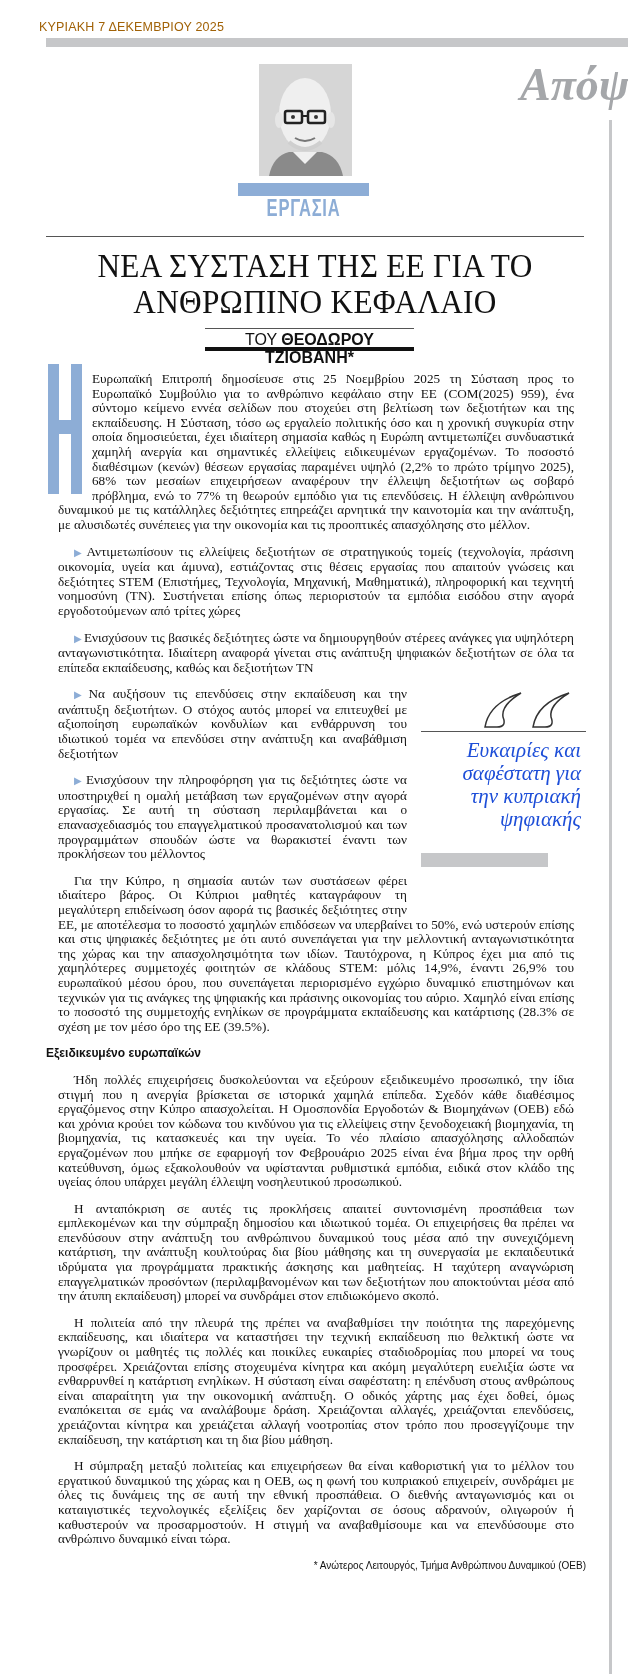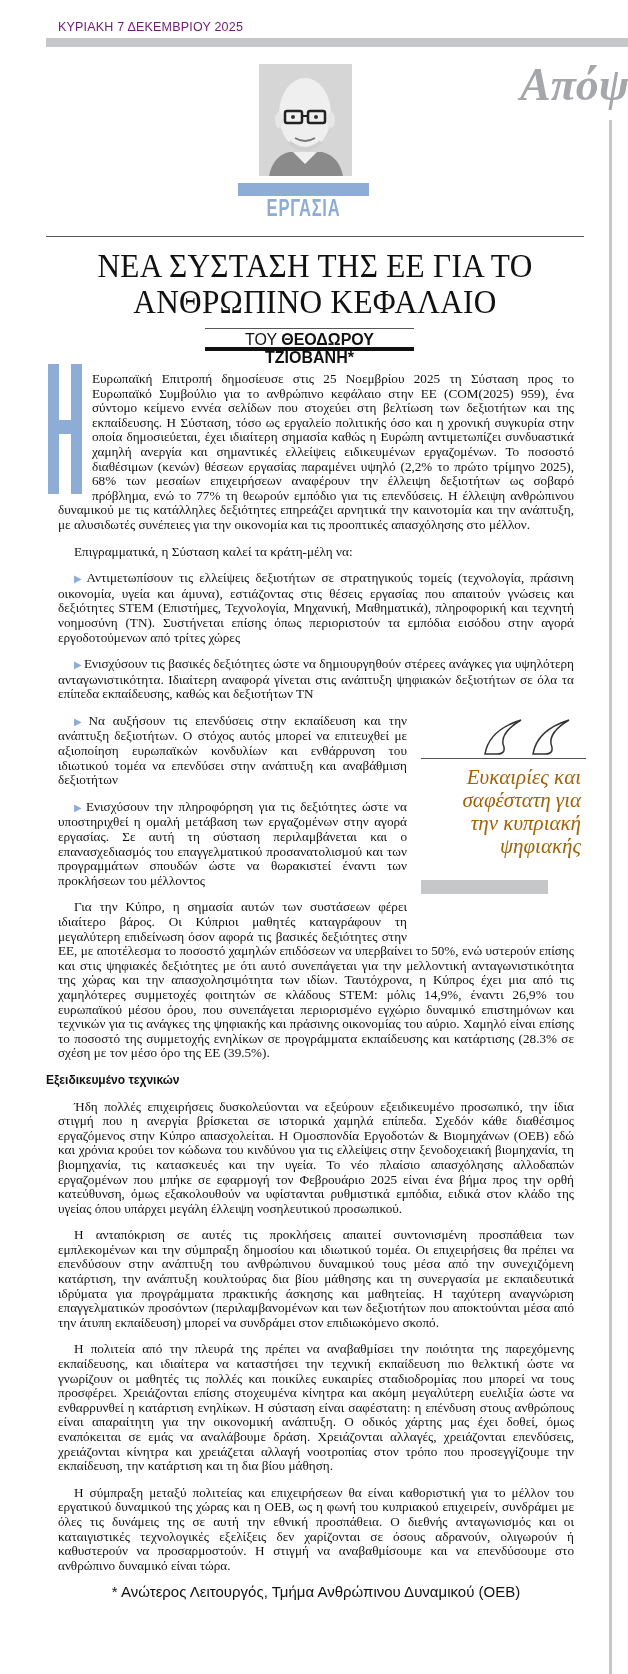--- a/index.html
+++ b/index.html
@@ -1,17 +1,17 @@
 <!DOCTYPE html>
 <html><head>
   <meta charset="utf-8">
   <style>
     html, body { margin:0; padding:0; }
     body { width:628px; height:1674px; background:#ffffff; position:relative; overflow:hidden; font-family:"Liberation Sans", sans-serif; color:#111; }
-    .dateline { position:absolute; left:58px; top:20px; font-size:12.5px; letter-spacing:0.2px; color:#701a75; }
+    .dateline { position:absolute; left:39px; top:20px; font-size:12.5px; letter-spacing:0.2px; color:#a16207; }
     .topbar { position:absolute; left:46px; top:38px; width:582px; height:9px; background:#c6c7c9; }
     .section-word { position:absolute; left:520px; top:58px; font-family:"Liberation Serif", serif; font-style:italic; font-weight:bold; font-size:46px; color:#a5a7aa; white-space:nowrap; }
     .vrule { position:absolute; left:609px; top:120px; width:3px; height:1555px; background:#c6c7c9; }
     .photo { position:absolute; left:259px; top:64px; width:93px; height:112px; background:#d9d9d9; overflow:hidden; }
     .photo svg { display:block; }
     .cat-bar { position:absolute; left:238px; top:183px; width:131px; height:13px; background:#8dadd6; }
     .cat-label { position:absolute; left:238px; top:196px; width:131px; text-align:center; font-family:"Liberation Sans Narrow","Liberation Sans",sans-serif; font-weight:bold; font-size:23px; color:#8dadd6; transform:scaleX(0.72); transform-origin:center; letter-spacing:1px; line-height:24px; }
     .title-rule { position:absolute; left:46px; top:236px; width:538px; height:1px; background:#555; }
     .headline { position:absolute; left:46px; top:248px; width:538px; text-align:center; font-family:"Liberation Serif", serif; font-size:34px; line-height:36px; color:#111; letter-spacing:0.3px; transform:scaleX(0.92); transform-origin:center top; }
     .byline-top { position:absolute; left:205px; top:328px; width:209px; height:1px; background:#555; }
@@ -22,24 +22,24 @@
     .body p { margin:12px; text-indent:16px; }
     .body p.noindent { text-indent:0; }
     .dropcap { float:left; width:34px; height:130px; margin:4px 10px 0 2px; position:relative; }
     .dropcap .l, .dropcap .r { position:absolute; top:0; width:11px; height:130px; background:#8dadd6; }
     .dropcap .l { left:0; } .dropcap .r { right:0; }
     .dropcap .m { position:absolute; left:11px; top:56px; width:12px; height:14px; background:#8dadd6; }
     .bullet { color:#8dadd6; font-size:10px; margin-right:2px; }
     .pull { float:right; width:165px; height:210px; margin:2px 0 4px 14px; position:relative; shape-outside:margin-box; }
     .pull .quote-mark { position:absolute; left:60px; top:0; width:104px; height:40px; }
     .pull .q-rule { position:absolute; left:0; top:42px; width:165px; height:1px; background:#555; }
-    .pull .q-text { position:absolute; left:0; top:50px; width:160px; text-align:right; font-family:"Liberation Serif", serif; font-style:italic; font-size:21px; line-height:23px; color:#a16207; }
+    .pull .q-text { position:absolute; left:0; top:50px; width:160px; text-align:right; font-family:"Liberation Serif", serif; font-style:italic; font-size:21px; line-height:23px; color:#1d4ed8; }
     .pull .q-bar { position:absolute; left:0; top:164px; width:127px; height:14px; background:#c6c7c9; }
     .subhead { font-family:"Liberation Sans", sans-serif; font-weight:bold; font-size:12px; margin-top:12px; }
-    .footnote { text-align:center; font-family:"Liberation Sans", sans-serif; font-size:15px; margin-top:2px; }
+    .footnote { text-align:right; font-family:"Liberation Sans", sans-serif; font-size:10px; margin-top:2px; }
   </style>
 </head>
 <body>
 
 <div class="dateline">ΚΥΡΙΑΚΗ 7 ΔΕΚΕΜΒΡΙΟΥ 2025</div>
 <div class="topbar"></div>
 <div class="section-word">Απόψεις</div>
 <div class="vrule"></div>
 
 <div class="photo">
@@ -73,39 +73,38 @@
 <div class="byline"><span>ΤΟΥ </span><b>ΘΕΟΔΩΡΟΥ ΤΖΙΟΒΑΝΗ*</b></div>
 <div class="byline-bottom"></div>
 
 <div class="body">
   <div class="dropcap">
     <span class="l"></span>
       <span class="m"></span>
       <span class="r"></span>
   </div>
   <p class="noindent">Ευρωπαϊκή Επιτροπή δημοσίευσε στις 25 Νοεμβρίου 2025 τη Σύσταση προς το Ευρωπαϊκό Συμβούλιο για το ανθρώπινο κεφάλαιο στην ΕΕ (COM(2025) 959), ένα σύντομο κείμενο εννέα σελίδων που στοχεύει στη βελτίωση των δεξιοτήτων και της εκπαίδευσης. Η Σύσταση, τόσο ως εργαλείο πολιτικής όσο και η χρονική συγκυρία στην οποία δημοσιεύεται, έχει ιδιαίτερη σημασία καθώς η Ευρώπη αντιμετωπίζει συνδυαστικά χαμηλή ανεργία και σημαντικές ελλείψεις ειδικευμένων εργαζομένων.  Το ποσοστό διαθέσιμων (κενών) θέσεων εργασίας παραμένει υψηλό (2,2% το πρώτο τρίμηνο 2025), 68% των μεσαίων επιχειρήσεων αναφέρουν την έλλειψη δεξιοτήτων ως σοβαρό πρόβλημα, ενώ το 77% τη θεωρούν εμπόδιο για τις επενδύσεις. Η έλλειψη ανθρώπινου δυναμικού με τις κατάλληλες δεξιότητες επηρεάζει αρνητικά την καινοτομία και την ανάπτυξη, με αλυσιδωτές συνέπειες για την οικονομία και τις προοπτικές απασχόλησης στο μέλλον.</p>
-  <p>Επιγραμματικά, η Σύσταση καλεί τα κράτη-μέλη να:</p>
   <p><span class="bullet">▶</span><span>Αντιμετωπίσουν τις ελλείψεις δεξιοτήτων σε στρατηγικούς τομείς (τεχνολογία, πράσινη οικονομία, υγεία και άμυνα), εστιάζοντας στις θέσεις εργασίας που απαιτούν γνώσεις και δεξιότητες STEM (Επιστήμες, Τεχνολογία, Μηχανική, Μαθηματικά), πληροφορική και τεχνητή νοημοσύνη (ΤΝ). Συστήνεται επίσης όπως περιοριστούν τα εμπόδια εισόδου στην αγορά εργοδοτούμενων από τρίτες χώρες</span></p>
   <p><span class="bullet">▶</span><span>Ενισχύσουν τις βασικές δεξιότητες ώστε να δημιουργηθούν στέρεες ανάγκες για υψηλότερη ανταγωνιστικότητα. Ιδιαίτερη αναφορά γίνεται στις ανάπτυξη ψηφιακών δεξιοτήτων σε όλα τα επίπεδα εκπαίδευσης, καθώς και δεξιοτήτων ΤΝ</span></p>
   <div class="pull">
     <svg class="quote-mark" viewBox="0 0 104 40">
       <path d="M4 38 Q8 14 40 4 Q20 16 22 28 Q26 38 16 38 Z" fill="none" stroke="#333" stroke-width="1.5"></path>
       <path d="M52 38 Q56 14 88 4 Q68 16 70 28 Q74 38 64 38 Z" fill="none" stroke="#333" stroke-width="1.5"></path>
     </svg>
     <div class="q-rule"></div>
     <div class="q-text">
       <div>Ευκαιρίες και</div>
       <div>σαφέστατη για</div>
       <div>την κυπριακή</div>
       <div>ψηφιακής</div>
     </div>
     <div class="q-bar"></div>
   </div>
   <p><span class="bullet">▶</span><span>Να αυξήσουν τις επενδύσεις στην εκπαίδευση και την ανάπτυξη δεξιοτήτων. Ο στόχος αυτός μπορεί να επιτευχθεί με αξιοποίηση ευρωπαϊκών κονδυλίων και ενθάρρυνση του ιδιωτικού τομέα να επενδύσει στην ανάπτυξη και αναβάθμιση δεξιοτήτων</span></p>
   <p><span class="bullet">▶</span><span>Ενισχύσουν την πληροφόρηση για τις δεξιότητες ώστε να υποστηριχθεί η ομαλή μετάβαση των εργαζομένων στην αγορά εργασίας. Σε αυτή τη σύσταση περιλαμβάνεται και ο επανασχεδιασμός του επαγγελματικού προσανατολισμού και των προγραμμάτων σπουδών ώστε να θωρακιστεί έναντι των προκλήσεων του μέλλοντος</span></p>
   <p>Για την Κύπρο, η σημασία αυτών των συστάσεων φέρει ιδιαίτερο βάρος. Οι Κύπριοι μαθητές καταγράφουν τη μεγαλύτερη επιδείνωση όσον αφορά τις βασικές δεξιότητες στην ΕΕ, με αποτέλεσμα το ποσοστό χαμηλών επιδόσεων να υπερβαίνει το 50%, ενώ υστερούν επίσης και στις ψηφιακές δεξιότητες με ότι αυτό συνεπάγεται για την μελλοντική ανταγωνιστικότητα της χώρας και την απασχολησιμότητα των ιδίων. Ταυτόχρονα, η Κύπρος έχει μια από τις χαμηλότερες συμμετοχές φοιτητών σε κλάδους STEM: μόλις 14,9%, έναντι 26,9% του ευρωπαϊκού μέσου όρου, που συνεπάγεται περιορισμένο εγχώριο δυναμικό επιστημόνων και τεχνικών για τις ανάγκες της ψηφιακής και πράσινης οικονομίας του αύριο. Χαμηλό είναι επίσης το ποσοστό της συμμετοχής ενηλίκων σε προγράμματα εκπαίδευσης και κατάρτισης (28.3% σε σχέση με τον μέσο όρο της ΕΕ (39.5%).</p>
-  <div class="subhead">Εξειδικευμένο τεχνικών</div>
+  <div class="subhead">Εξειδικευμένο ευρωπαϊκών</div>
   <p>Ήδη πολλές επιχειρήσεις δυσκολεύονται να εξεύρουν εξειδικευμένο προσωπικό, την ίδια στιγμή που η ανεργία βρίσκεται σε ιστορικά χαμηλά επίπεδα. Σχεδόν κάθε διαθέσιμος εργαζόμενος στην Κύπρο απασχολείται. Η Ομοσπονδία Εργοδοτών &amp; Βιομηχάνων (ΟΕΒ) εδώ και χρόνια κρούει τον κώδωνα του κινδύνου για τις ελλείψεις στην ξενοδοχειακή βιομηχανία, τη βιομηχανία, τις κατασκευές και την υγεία. Το νέο πλαίσιο απασχόλησης αλλοδαπών εργαζομένων που μπήκε σε εφαρμογή τον Φεβρουάριο 2025 είναι ένα βήμα προς την ορθή κατεύθυνση, όμως εξακολουθούν να υφίστανται ρυθμιστικά εμπόδια, ειδικά στον κλάδο της υγείας όπου υπάρχει μεγάλη έλλειψη νοσηλευτικού προσωπικού.</p>
   <p>Η ανταπόκριση σε αυτές τις προκλήσεις απαιτεί συντονισμένη προσπάθεια των εμπλεκομένων και την σύμπραξη δημοσίου και ιδιωτικού τομέα. Οι επιχειρήσεις θα πρέπει να επενδύσουν στην ανάπτυξη του ανθρώπινου δυναμικού τους μέσα από την συνεχιζόμενη κατάρτιση, την ανάπτυξη κουλτούρας δια βίου μάθησης και τη συνεργασία με εκπαιδευτικά ιδρύματα για προγράμματα πρακτικής άσκησης και μαθητείας. Η ταχύτερη αναγνώριση επαγγελματικών προσόντων (περιλαμβανομένων και των δεξιοτήτων που αποκτούνται μέσα από την άτυπη εκπαίδευση) μπορεί να συνδράμει στον επιδιωκόμενο σκοπό.</p>
   <p>Η πολιτεία από την πλευρά της πρέπει να αναβαθμίσει την ποιότητα της παρεχόμενης εκπαίδευσης,  και ιδιαίτερα να καταστήσει την τεχνική εκπαίδευση πιο θελκτική ώστε να γνωρίζουν οι μαθητές τις πολλές και ποικίλες ευκαιρίες σταδιοδρομίας που μπορεί να τους προσφέρει. Χρειάζονται επίσης στοχευμένα κίνητρα και ακόμη μεγαλύτερη ευελιξία ώστε να ενθαρρυνθεί η κατάρτιση ενηλίκων.  Η σύσταση είναι σαφέστατη: η επένδυση στους ανθρώπους είναι απαραίτητη για την οικονομική ανάπτυξη. Ο οδικός χάρτης μας έχει δοθεί, όμως εναπόκειται σε εμάς να αναλάβουμε δράση. Χρειάζονται αλλαγές, χρειάζονται επενδύσεις, χρειάζονται κίνητρα και χρειάζεται αλλαγή νοοτροπίας στον τρόπο που προσεγγίζουμε την εκπαίδευση, την κατάρτιση και τη δια βίου μάθηση.</p>
   <p>Η σύμπραξη μεταξύ πολιτείας και επιχειρήσεων θα είναι καθοριστική για το μέλλον του εργατικού δυναμικού της χώρας και η ΟΕΒ, ως η φωνή του κυπριακού επιχειρείν, συνδράμει με όλες τις δυνάμεις της σε αυτή την εθνική προσπάθεια. Ο διεθνής ανταγωνισμός και οι καταιγιστικές τεχνολογικές εξελίξεις δεν χαρίζονται σε όσους αδρανούν, ολιγωρούν ή καθυστερούν να προσαρμοστούν. Η στιγμή να αναβαθμίσουμε και να επενδύσουμε στο ανθρώπινο δυναμικό είναι τώρα.</p>
   <div class="footnote">* Ανώτερος Λειτουργός, Τμήμα Ανθρώπινου Δυναμικού (ΟΕΒ)</div>
 </div>
 
 </body></html>

